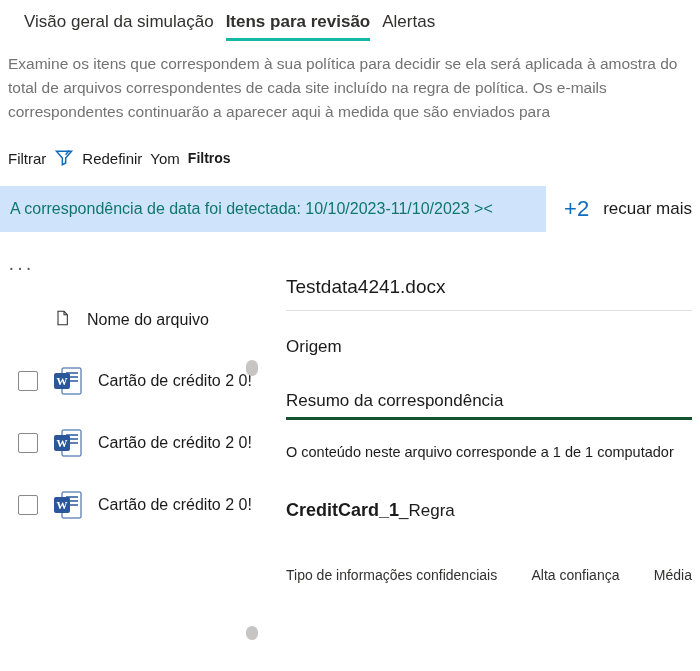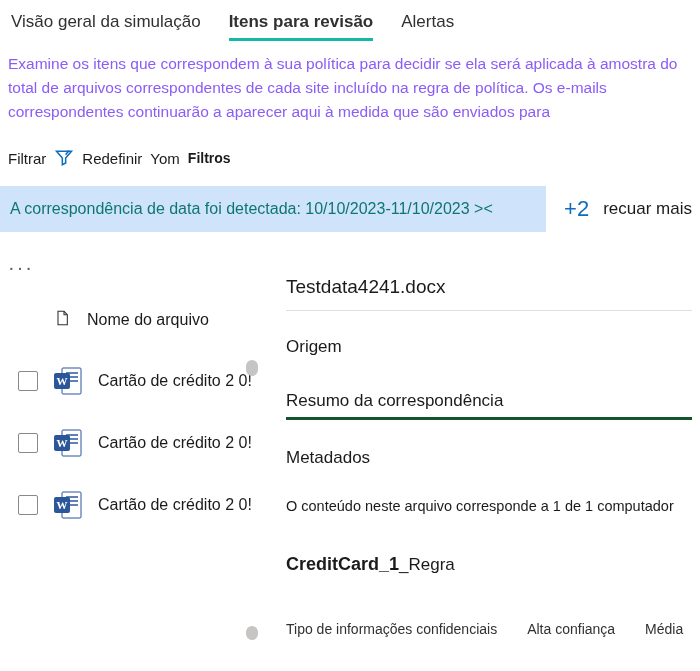--- a/index.html
+++ b/index.html
@@ -1,21 +1,21 @@
 <!DOCTYPE html>
 <html><head>
   <meta charset="utf-8">
   <style>
     * { box-sizing: border-box; margin: 0; padding: 0; }
     body { font-family: "Segoe UI", Arial, sans-serif; color: #1b1b1b; font-size: 14px; width: 700px; height: 671px; overflow: hidden; background: #fff; }
-    .tabs { display: flex; gap: 28px; padding: 12px 8px 0 11px; }
+    .tabs { display: flex; gap: 12px; padding: 12px 8px 0 24px; }
     .tab { font-size: 17px; color: #323130; padding-bottom: 6px; cursor: pointer; }
     .tab.active { font-weight: 600; border-bottom: 3px solid #14b8a6; }
     .hr { border-bottom: 1px solid transparent; }
-    .desc { padding: 10px 16px 0 8px; font-size: 15.5px; line-height: 1.55; color: #8b5cf6; }
+    .desc { padding: 10px 16px 0 8px; font-size: 15.5px; line-height: 1.55; color: #737373; }
     .filterbar { display: flex; align-items: center; gap: 8px; padding: 24px 8px 18px 8px; }
     .filterbar .lbl { font-size: 15px; }
     .filterbar .icon { display:inline-flex; width:20px; height:20px; color:#0f6cbd; }
     .filterbar .reset { font-size: 15px; }
     .filterbar .yom { font-size: 15px; }
     .filterbar .bold { font-weight:600; }
     .pillrow { display:flex; align-items:center; padding: 0 8px 18px 0; gap:10px; }
     .pill { background:#cfe4fa; flex:1; padding:14px 10px; font-size:16px; color:#0f766e; }
     .plus { color:#0f6cbd; font-size:22px; font-weight:400; padding:0 4px 0 8px; }
     .more { font-size:17px; }
@@ -34,21 +34,21 @@
     .scroll .thumb2 { width:12px; height:14px; background:#c7c5c3; border-radius:6px; }
     .right { flex:1; padding: 6px 8px 18px 28px; }
     .rtitle { font-size:19px; color:#1b1b1b; padding-top:20px; }
     .rdiv { border-bottom:1px solid #e1dfdd; margin-top:12px; }
     .rtabs { display:flex; gap:28px; padding-top:26px; font-size:17px;flex-direction:column; }
     .rtab { padding-bottom:6px; cursor:pointer; color:#1b1b1b; }
     .rtab.active { border-bottom:3px solid #14532d; font-weight:400; }
     .rdesc { padding-top:24px; font-size:14.5px; color:#1b1b1b; }
     .rule { padding-top:40px; font-size:18px; font-weight:600; }
     .rule .suffix { font-weight:400; font-size:17px; }
-    .confhdr { display:flex; gap:30px; padding-top:46px; font-size:14px; color:#323130; }
+    .confhdr { display:flex; gap:30px; padding-top:46px; font-size:14px; color:#323130;justify-content:space-between; }
   </style>
 </head>
 <body>
 
 <div class="tabs">
   <div class="tab">Visão geral da simulação</div>
   <div class="tab active">Itens para revisão</div>
   <div class="tab">Alertas</div>
 </div>
 <div class="hr"></div>
@@ -135,21 +135,20 @@
       <div class="thumb2"></div>
     </div>
   </div>
 
   <div class="right">
     <div class="rtitle">Testdata4241.docx</div>
     <div class="rdiv"></div>
     <div class="rtabs">
       <div class="rtab">Origem</div>
       <div class="rtab active">Resumo da correspondência</div>
-      <div class="rtab">Metadados</div>
     </div>
     <div class="rdesc">O conteúdo neste arquivo corresponde a 1 de 1 computador</div>
     <div class="rule">
       <span>CreditCard_1</span><span class="suffix">_Regra</span>
     </div>
     <div class="confhdr">
       <span>Tipo de informações confidenciais</span>
       <span>Alta confiança</span>
       <span>Média</span>
     </div>

